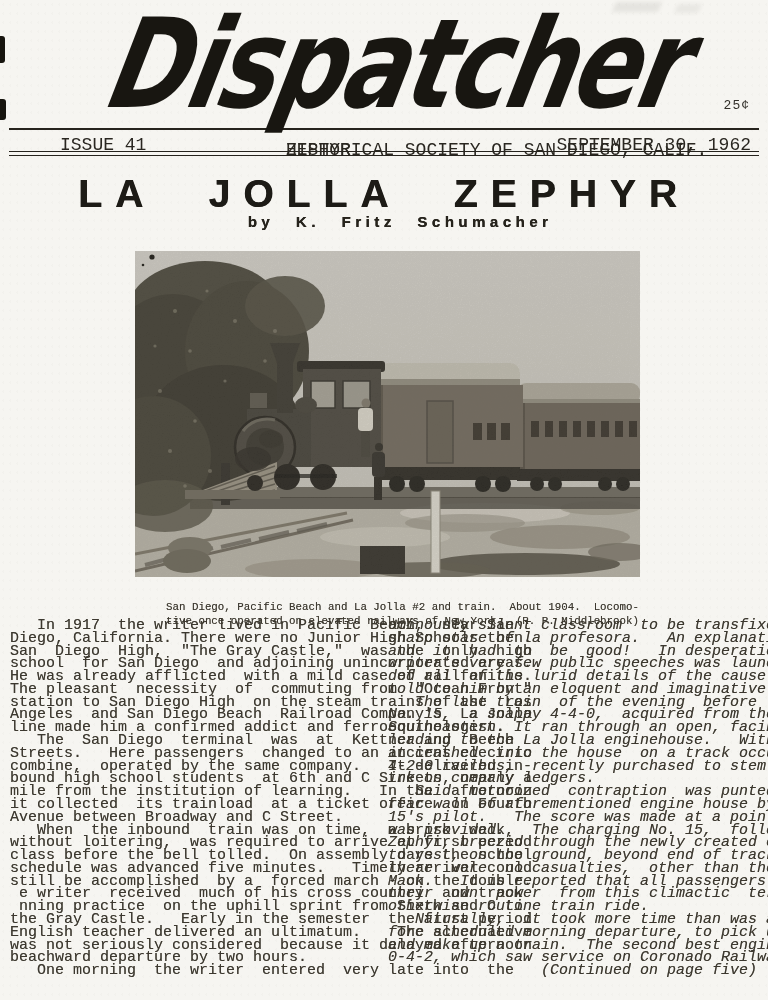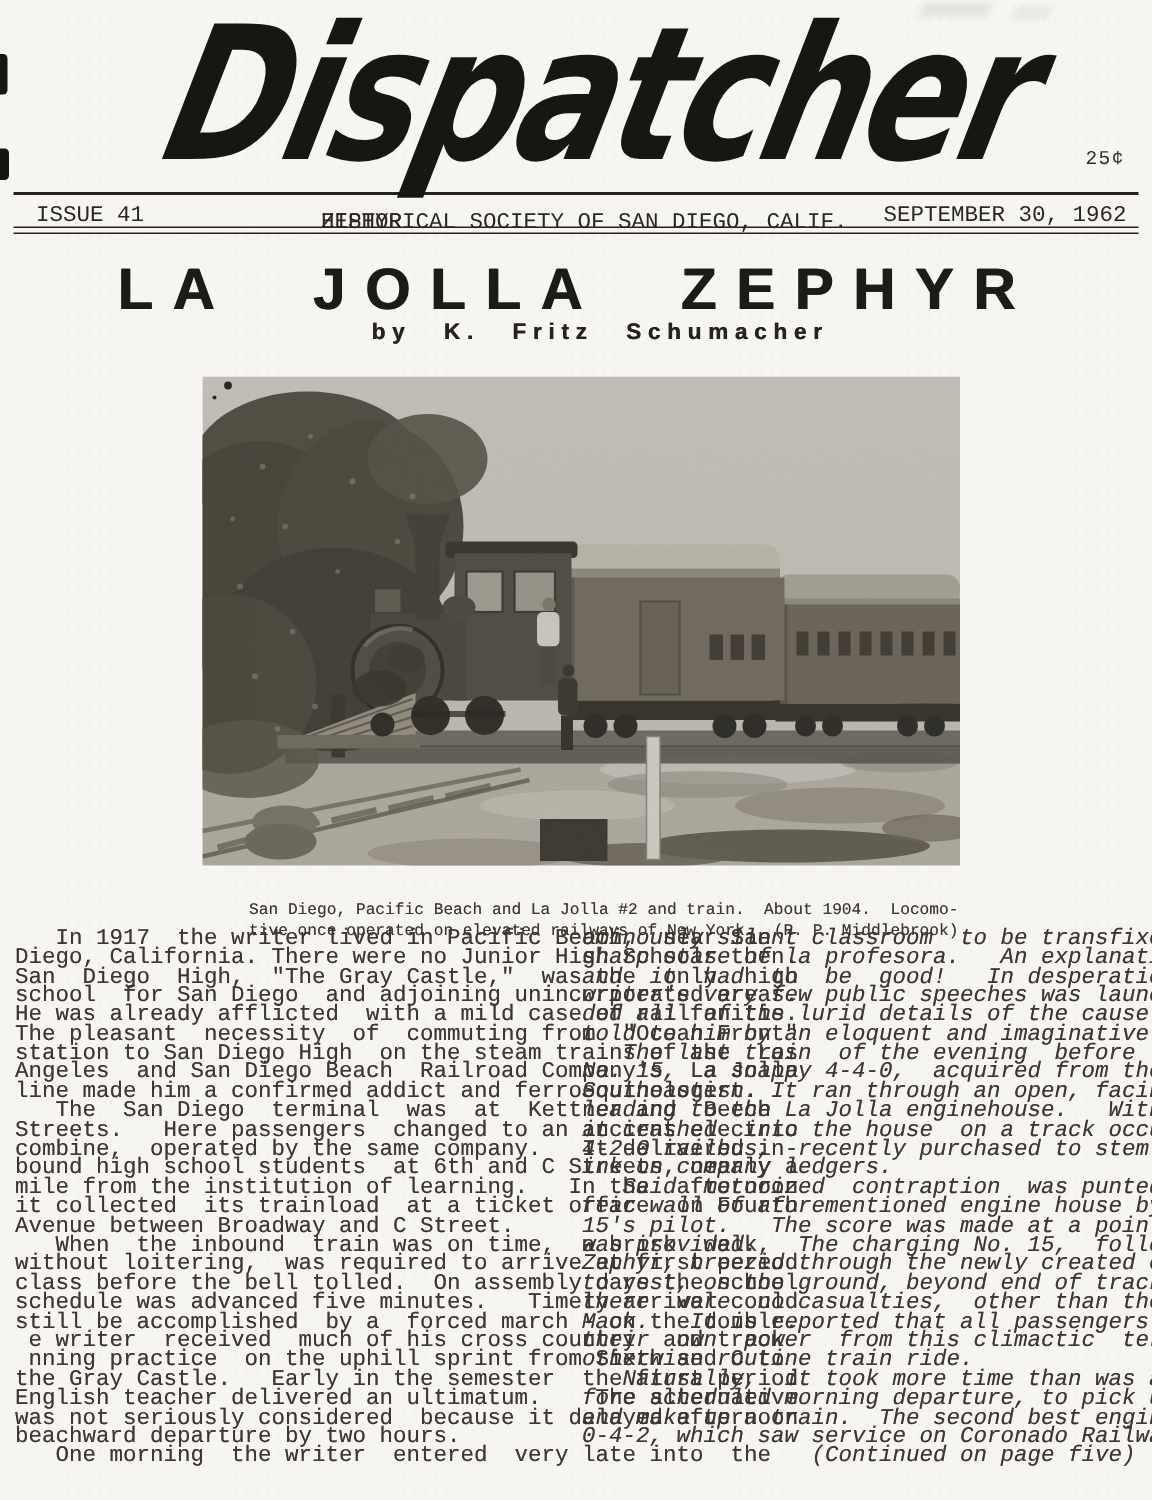--- a/index.html
+++ b/index.html
@@ -40,21 +40,21 @@
   }
   .banner::before{ 
     content:"";position:absolute;left:0;right:0;bottom:4px;height:1.5px;background:#26231d;
   }
   .banner::after{ 
     content:"";position:absolute;left:0;right:0;bottom:0;height:1.5px;background:#26231d;
   }
   .banner span{
     position:absolute;top:5px;
     font-family:"Liberation Mono", monospace;
-    font-size:15px;color:#2a2721;white-space:pre;
+    font-size:18px;color:#2a2721;white-space:pre;margin-left:36px;
   }
   .banner .issue{left:15px;}
   .banner .society{left:205px;}
   .banner .date{right:8px;}
   .descender-gap{display:inline-block;width:17px;}
   
   .title{
     position:absolute;left:0;top:172px;width:100%;
     text-align:center;
     font-weight:700;font-size:39px;

